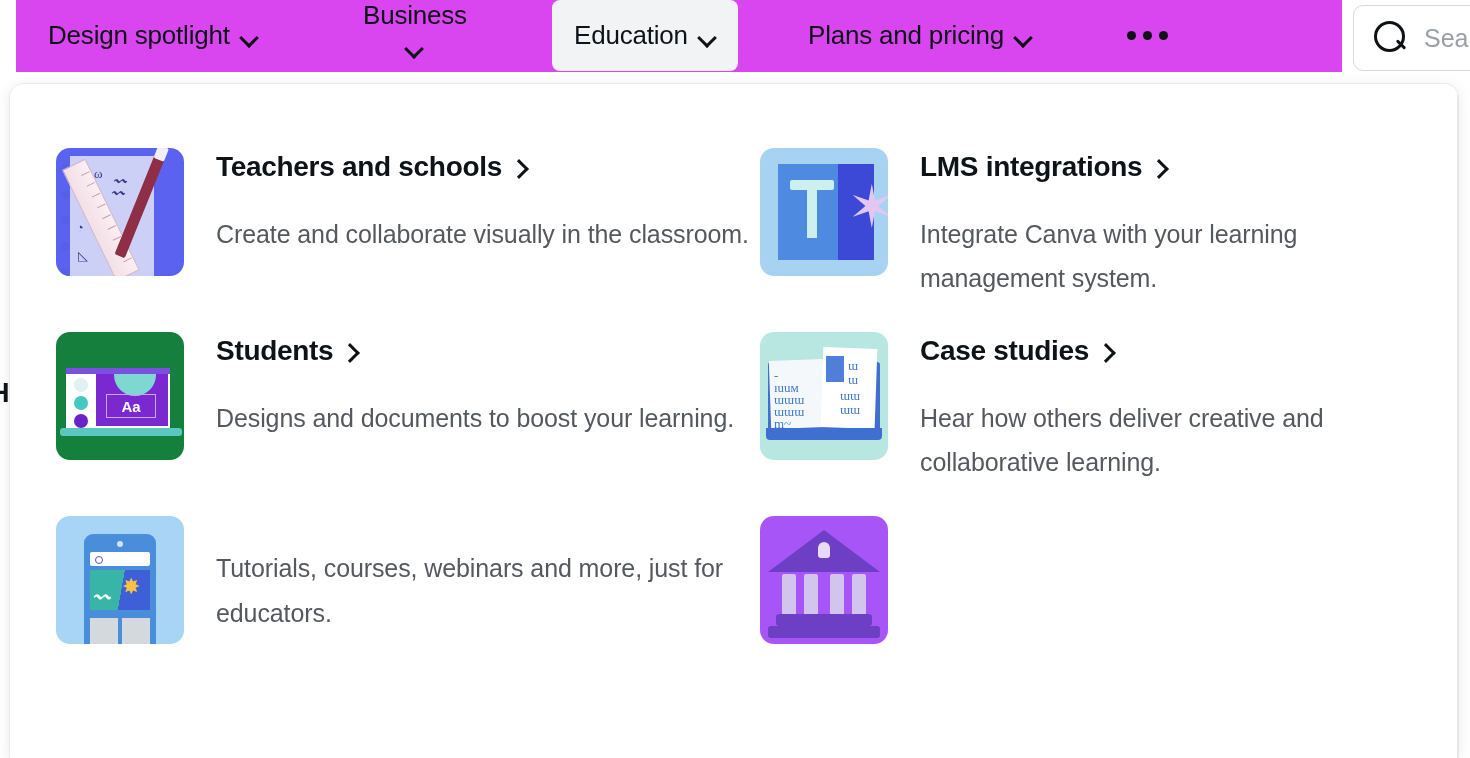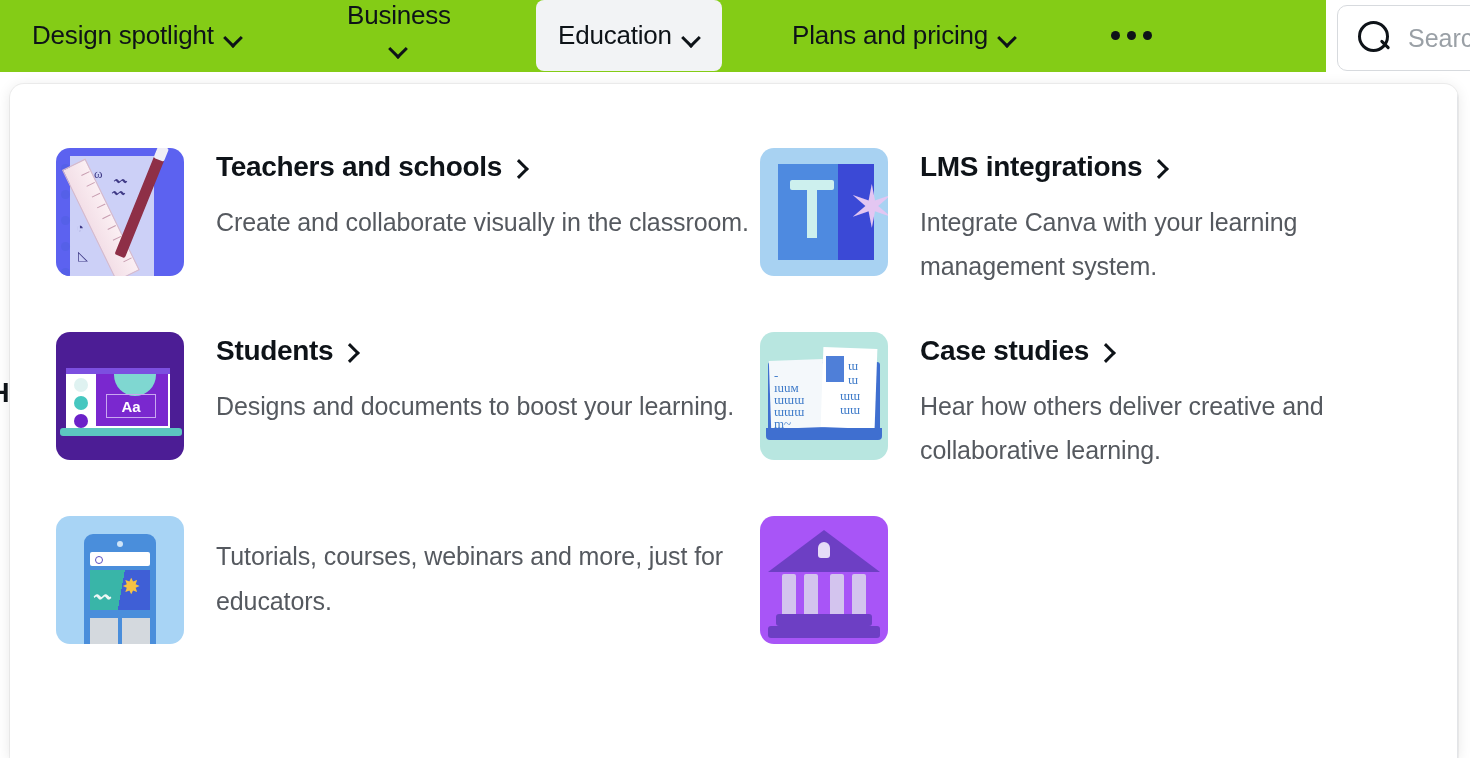--- a/index.html
+++ b/index.html
@@ -16,24 +16,24 @@
   #app {
     position: relative;
     width: 1470px;
     height: 758px;
     background: #ffffff;
   }
 
   
   .topnav {
     position: absolute;
-    top: 0; left: 0;
+    top: 0; left: 16px;
     width: 1326px;
     height: 72px;
-    background: #84cc16;
+    background: #d946ef;
     z-index: 5;
   }
 
   .nav-item {
     position: absolute;
     top: 0;
     height: 71px;
     display: flex;
     align-items: center;
     gap: 11px;
@@ -208,21 +208,21 @@
     content: "";
     position: absolute;
     left: 0; top: 1px;
     width: 11px; height: 11px;
     border-right: 3px solid #0e1318;
     border-top: 3px solid #0e1318;
     transform: rotate(45deg);
   }
 
   .item-desc {
-    margin-top: 16px;
+    margin-top: 28px;
     font-size: 25px;
     line-height: 1.78;
     color: #55595f;
     max-width: 560px;
     letter-spacing: -0.1px;
   }
 
   
   .art { position: absolute; inset: 0; }
 
@@ -492,21 +492,21 @@
         <div class="item-text">
           <div class="item-title">
             <span>LMS integrations</span>
             <span class="chev-right"></span>
           </div>
           <div class="item-desc">Integrate Canva with your learning management system.</div>
         </div>
       </div>
 
       <div class="menu-item">
-        <div class="thumb" style="background:#4c1d95">
+        <div class="thumb" style="background:#15803d">
           <div class="art">
             <div class="s-body"></div>
             <div class="s-inner"></div>
             <div class="s-arc"></div>
             <div class="s-aa">Aa</div>
             <div class="s-dot" style="top:46px;width:14px;height:14px;background:#dff2f1;"></div>
             <div class="s-dot" style="top:64px;width:14px;height:14px;background:#46c7c0;"></div>
             <div class="s-dot" style="top:82px;width:14px;height:14px;background:#6b21c8;"></div>
             <div class="s-base"></div>
           </div>

